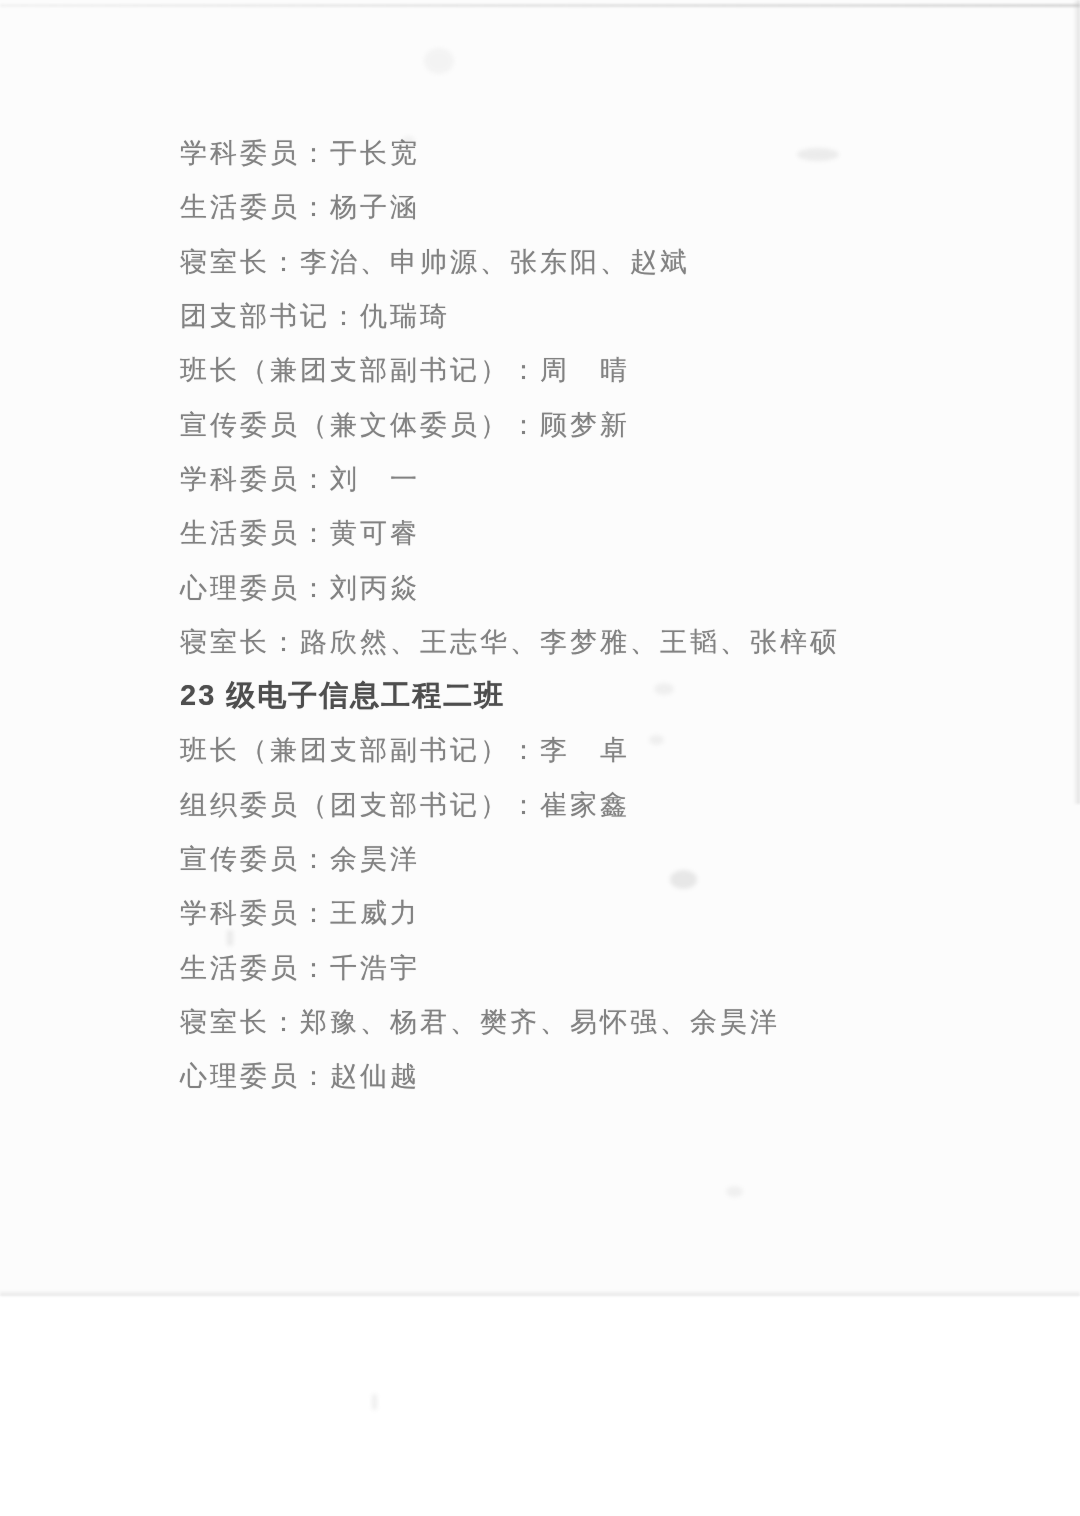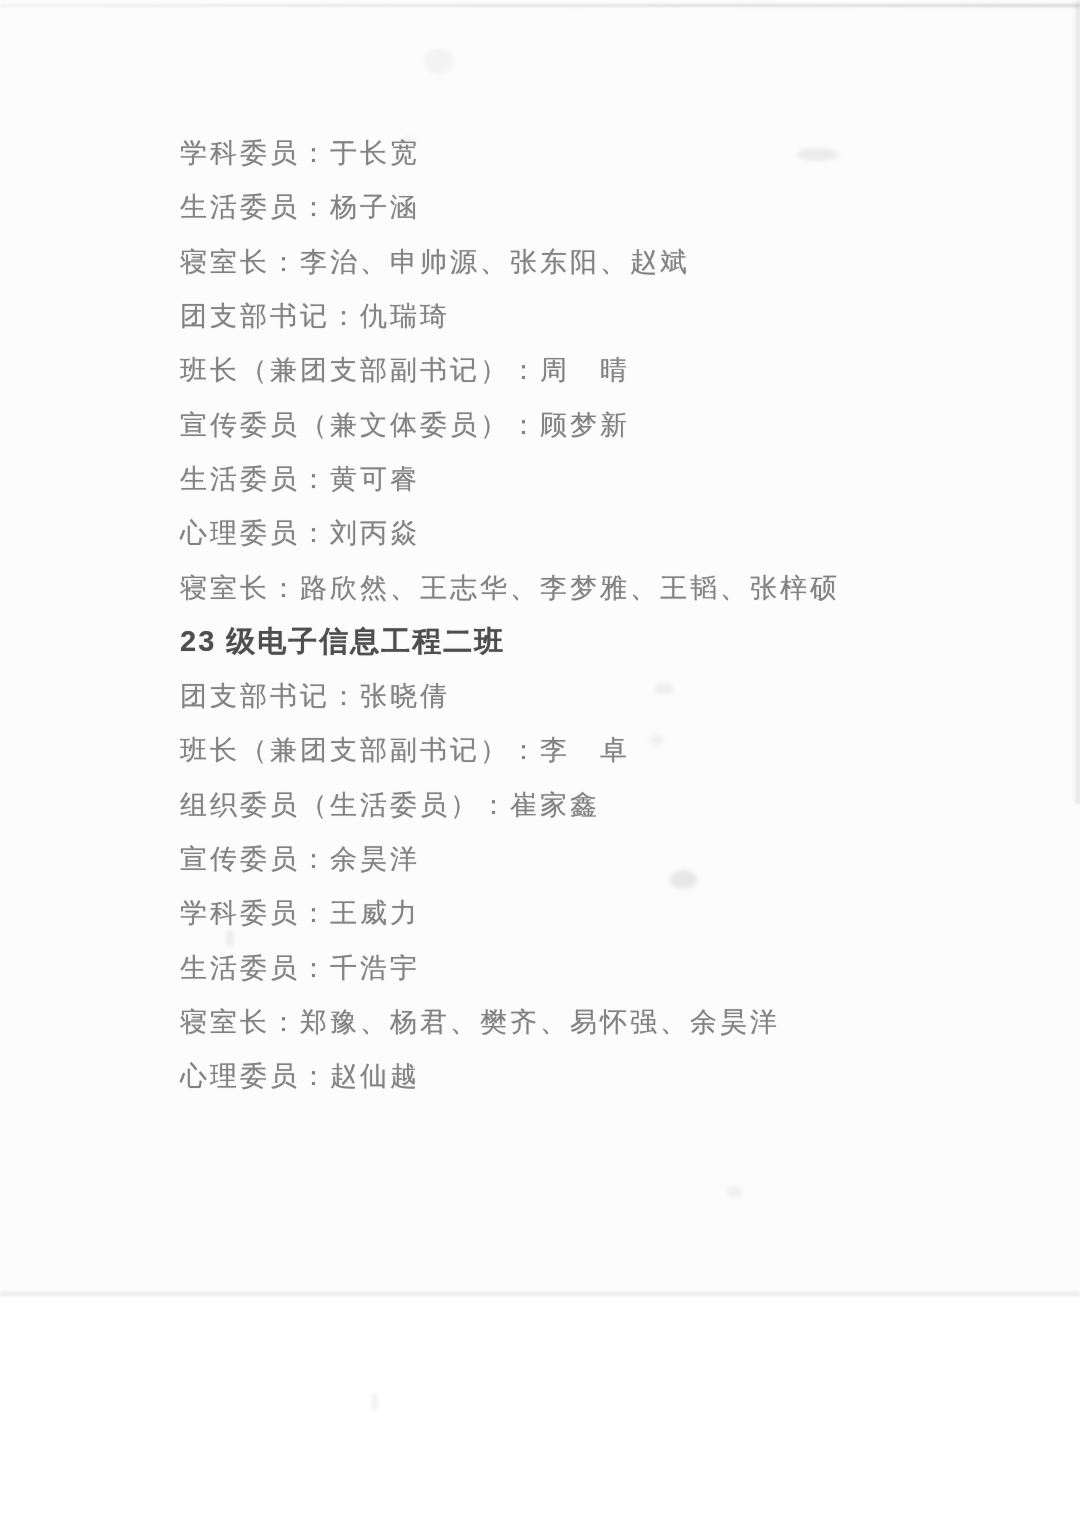--- a/index.html
+++ b/index.html
@@ -105,28 +105,28 @@
 
   <div class="content">
 
     <div class="line">学科委员：于长宽</div>
     <div class="line">生活委员：杨子涵</div>
     <div class="line">寝室长：李治、申帅源、张东阳、赵斌</div>
 
     <div class="line">团支部书记：仇瑞琦</div>
     <div class="line">班长（兼团支部副书记）：周　晴</div>
     <div class="line">宣传委员（兼文体委员）：顾梦新</div>
+    <div class="line">学科委员：刘　一</div>
     <div class="line">生活委员：黄可睿</div>
     <div class="line">心理委员：刘丙焱</div>
     <div class="line">寝室长：路欣然、王志华、李梦雅、王韬、张梓硕</div>
 
     <div class="line heading">23 级电子信息工程二班</div>
-    <div class="line">团支部书记：张晓倩</div>
     <div class="line">班长（兼团支部副书记）：李　卓</div>
-    <div class="line">组织委员（生活委员）：崔家鑫</div>
+    <div class="line">组织委员（团支部书记）：崔家鑫</div>
     <div class="line">宣传委员：余昊洋</div>
     <div class="line">学科委员：王威力</div>
     <div class="line">生活委员：千浩宇</div>
     <div class="line">寝室长：郑豫、杨君、樊齐、易怀强、余昊洋</div>
     <div class="line">心理委员：赵仙越</div>
 
   </div>
 </div>
 
 </body></html>

